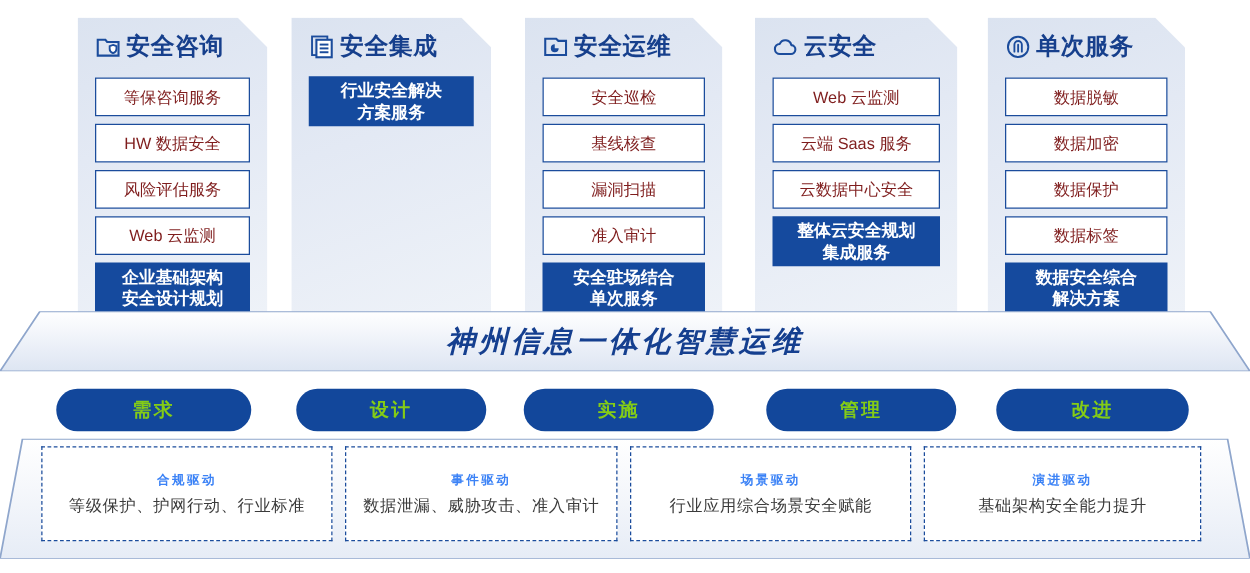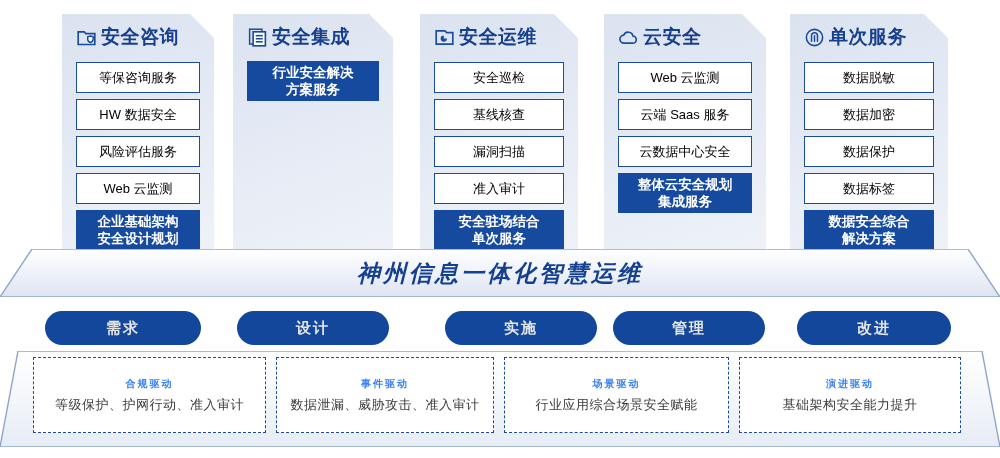--- a/index.html
+++ b/index.html
@@ -36,21 +36,21 @@
   .col-title{
     color:#163f8c;font-size:19px;font-weight:bold;letter-spacing:0.5px;
     white-space:nowrap;
   }
   .col-icon{width:21px;height:21px;display:block;flex:0 0 auto;}
 
   .svc{
     height:29px;margin-bottom:6px;
     background:#ffffff;border:1.4px solid #1b4c9c;
     display:flex;align-items:center;justify-content:center;
-    color:#000000;font-size:13px;white-space:nowrap;
+    color:#7f1d1d;font-size:13px;white-space:nowrap;
   }
   .svc-wrap{padding-top:2px;}
   .summary{
     height:40px;margin-top:1px;
     background:#154a9e;color:#ffffff;
     display:flex;flex-direction:column;align-items:center;justify-content:center;
     font-size:13.5px;font-weight:bold;line-height:17px;white-space:nowrap;
   }
 
   
@@ -68,27 +68,27 @@
     position:absolute;inset:0;
     display:flex;align-items:center;justify-content:center;
     color:#153f8f;font-size:23px;font-weight:bold;font-style:italic;
     letter-spacing:3px;
   }
 
   
   .pills{position:absolute;left:0;top:311px;width:1000px;height:34px;}
   .pill{
     position:absolute;top:0;height:34px;border-radius:17px;
-    background:#12479b;color:#e5e5e5;
+    background:#12479b;color:#84cc16;
     display:flex;align-items:center;justify-content:center;
     font-size:15px;font-weight:bold;letter-spacing:2px;
   }
   .pill-0{left:45px;width:156px;}
   .pill-1{left:237px;width:152px;}
-  .pill-2{left:445px;width:152px;}
+  .pill-2{left:419px;width:152px;}
   .pill-3{left:613px;width:152px;}
   .pill-4{left:797px;width:154px;}
 
   
   .bottom-wrap{position:absolute;left:0;top:351px;width:1000px;height:96px;}
   .bottom-shape{
     position:absolute;inset:0;
     background:linear-gradient(180deg,#ffffff 0%,#f2f5fa 55%,#e6ecf6 100%);
     -webkit-clip-path:polygon(18px 0, 982px 0, 1000px 96px, 0 96px);
     clip-path:polygon(18px 0, 982px 0, 1000px 96px, 0 96px);
@@ -230,21 +230,21 @@
   </div>
 
   <div class="bottom-wrap">
     <div class="bottom-shape"></div>
     <svg class="banner-edge" viewBox="0 0 1000 96" preserveAspectRatio="none">
       <polygon points="18,0 982,0 1000,96 0,96" fill="none" stroke="#8fa6cc" stroke-width="1.4"></polygon>
     </svg>
 
     <div class="dbox dbox-0">
       <div class="dbox-title">合规驱动</div>
-      <div class="dbox-sub">等级保护、护网行动、准入审计</div>
+      <div class="dbox-sub">等级保护、护网行动、行业标准</div>
     </div>
     <div class="dbox dbox-1">
       <div class="dbox-title">事件驱动</div>
       <div class="dbox-sub">数据泄漏、威胁攻击、准入审计</div>
     </div>
     <div class="dbox dbox-2">
       <div class="dbox-title">场景驱动</div>
       <div class="dbox-sub">行业应用综合场景安全赋能</div>
     </div>
     <div class="dbox dbox-3">

